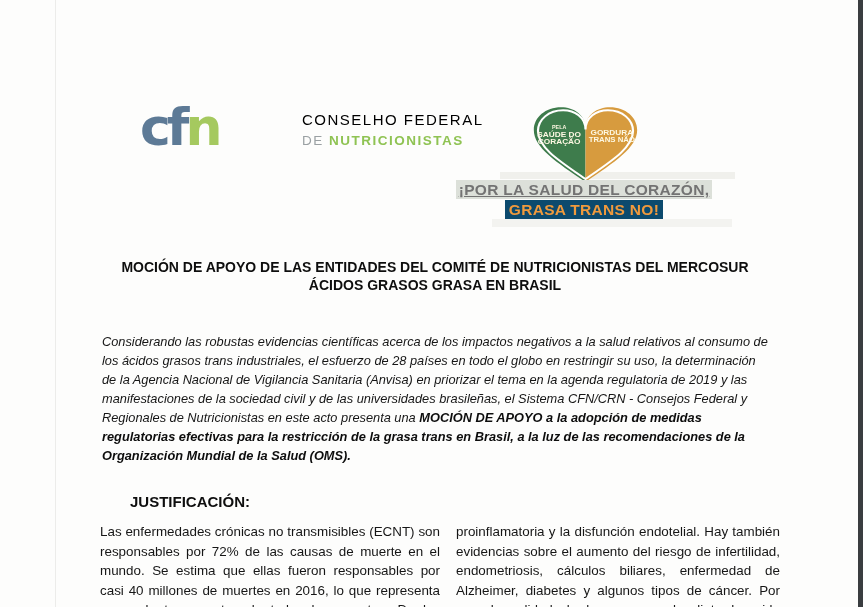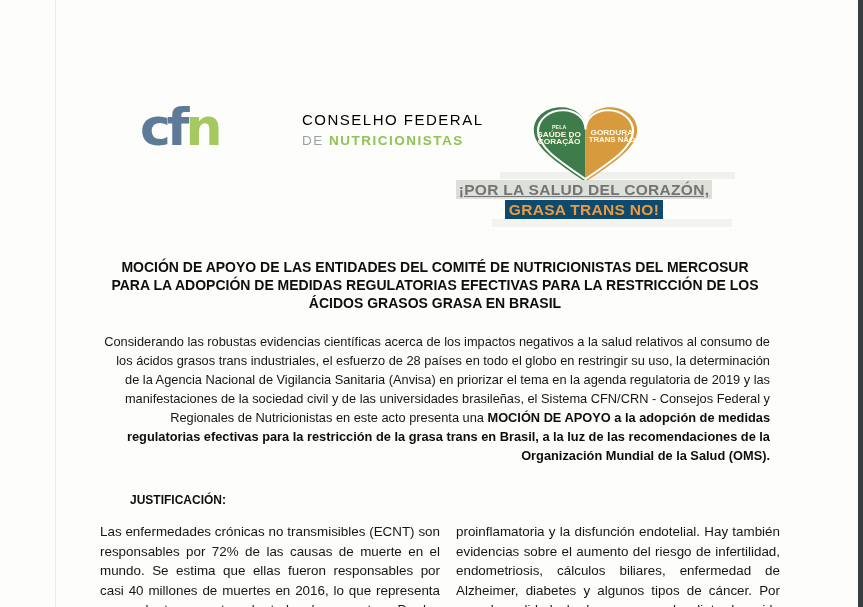--- a/index.html
+++ b/index.html
@@ -43,27 +43,27 @@
   .slogan{position:absolute;left:448px;top:180px;width:272px;text-align:center;
     font-weight:bold;font-size:15.5px;line-height:20px;letter-spacing:.3px;}
   .slogan .hl1{background:#dce0d9;color:#737373;padding:1px 3px;text-decoration:underline;}
   .slogan .hl2{background:#0c4a6e;color:#f09a3d;padding:1px 4px;}
 
   
   .doc-title{position:absolute;left:100px;top:258px;width:670px;text-align:center;
     font-weight:bold;font-size:14px;line-height:18px;color:#0e0e0e;}
 
   
-  .intro{position:absolute;left:102px;top:332px;width:668px;text-align:right;
-    font-size:12.8px;line-height:19px;color:#161616;}
+  .intro{position:absolute;left:102px;top:332px;width:668px;text-align:left;
+    font-size:12.8px;line-height:19px;color:#161616;font-style:italic;}
   .intro b{color:#0d0d0d;}
 
   
   .just-heading{position:absolute;left:130px;top:493px;
-    font-weight:bold;font-size:12px;color:#0e0e0e;}
+    font-weight:bold;font-size:15px;color:#0e0e0e;}
   .columns{position:absolute;left:100px;top:522px;width:680px;display:flex;gap:16px;}
   .col{font-size:13.4px;line-height:19.5px;text-align:justify;text-align-last:justify;color:#161616;}
   .col.left{width:340px;}
   .col.right{width:324px;}
 </style>
 </head>
 <body>
 
 <div class="page">
 
@@ -100,21 +100,20 @@
     </svg>
   </div>
 
   <div class="slogan">
     <div><span class="hl1">¡POR LA SALUD DEL CORAZÓN,</span></div>
     <div><span class="hl2">GRASA TRANS NO!</span></div>
   </div>
 
   <div class="doc-title">
     <div>MOCIÓN DE APOYO DE LAS ENTIDADES DEL COMITÉ DE NUTRICIONISTAS DEL MERCOSUR</div>
-    <div>PARA LA ADOPCIÓN DE MEDIDAS REGULATORIAS EFECTIVAS PARA LA RESTRICCIÓN DE LOS</div>
     <div>ÁCIDOS GRASOS GRASA EN BRASIL</div>
   </div>
 
   <div class="intro"><span>Considerando las robustas evidencias científicas acerca de los impactos negativos a la salud relativos al consumo de los ácidos grasos trans industriales, el esfuerzo de 28 países en todo el globo en restringir su uso, la determinación de la Agencia Nacional de Vigilancia Sanitaria (Anvisa) en priorizar el tema en la agenda regulatoria de 2019 y las manifestaciones de la sociedad civil y de las universidades brasileñas, el Sistema CFN/CRN - Consejos Federal y Regionales de Nutricionistas en este acto presenta una </span><b>MOCIÓN DE APOYO a la adopción de medidas regulatorias efectivas para la restricción de la grasa trans en Brasil, a la luz de las recomendaciones de la Organización Mundial de la Salud (OMS).</b></div>
 
   <div class="just-heading">JUSTIFICACIÓN:</div>
 
   <div class="columns">
     <div class="col left">Las enfermedades crónicas no transmisibles (ECNT) son responsables por 72% de las causas de muerte en el mundo. Se estima que ellas fueron responsables por casi 40 millones de muertes en 2016, lo que representa cerca de tres cuartos de todas las muertes. De las</div>
     <div class="col right">proinflamatoria y la disfunción endotelial. Hay también evidencias sobre el aumento del riesgo de infertilidad, endometriosis, cálculos biliares, enfermedad de Alzheimer, diabetes y algunos tipos de cáncer. Por eso, la calidad de la grasa en la dieta ha sido reconocida</div>

